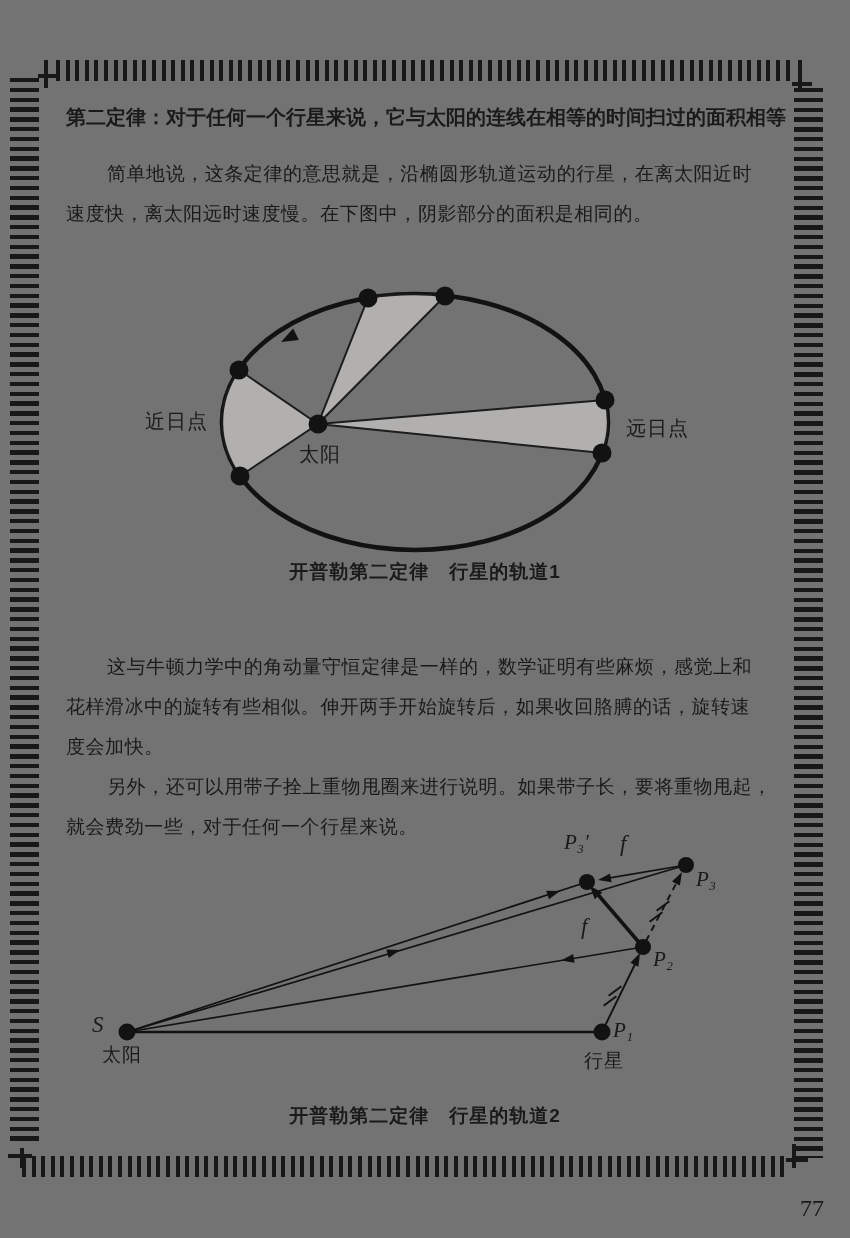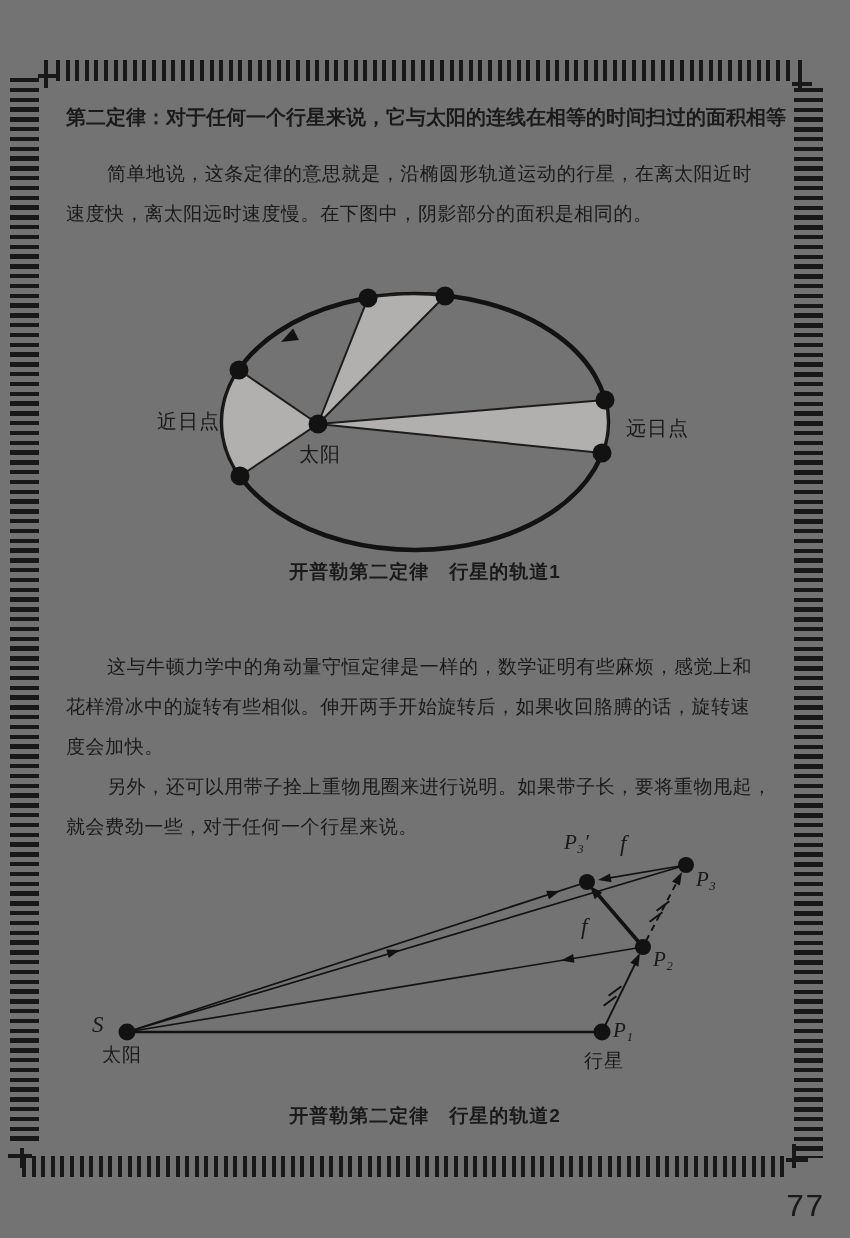--- a/index.html
+++ b/index.html
@@ -14,21 +14,21 @@
   .strip-h{height:21px;background:repeating-linear-gradient(to right,#181818 0 4px,transparent 4px 9.6px);}
   .strip-v{width:29px;background:repeating-linear-gradient(to bottom,#181818 0 4.4px,transparent 4.4px 9.8px);}
   
   #heading{left:66px;top:103px;width:734px;font-size:20px;font-weight:bold;line-height:28px;letter-spacing:0;}
   .para{left:66px;width:726px;font-size:19px;letter-spacing:0.55px;}
   .para .bodyline{height:40px;line-height:40px;white-space:nowrap;}
   .para .bodyline.first{text-indent:41px;}
   .caption{left:0;width:850px;text-align:center;font-weight:bold;font-size:19px;line-height:24px;letter-spacing:1px;}
   .fig-label{font-size:20px;line-height:24px;letter-spacing:1px;white-space:nowrap;}
   .math{font-family:"Liberation Serif","DejaVu Serif",serif;font-style:italic;font-size:21px;line-height:24px;letter-spacing:0;}
-  #page-number{right:26px;top:1192px;font-family:Liberation Mono, monospace;font-size:32px;line-height:32px;}
+  #page-number{right:26px;top:1192px;font-family:Liberation Serif, serif;font-size:24px;line-height:32px;}
   svg{display:block;}
 </style>
 </head>
 <body>
 
 <div id="page">
 
   <div class="abs strip-h" style="left:56px;top:60px;width:738px;"></div>
   <div class="abs strip-h" style="left:22px;top:1156px;width:768px;"></div>
   <div class="abs strip-v" style="left:10px;top:78px;height:1066px;"></div>
@@ -110,21 +110,21 @@
   <div class="abs para" style="top:647px;">
       <div class="bodyline first">这与牛顿力学中的角动量守恒定律是一样的，数学证明有些麻烦，感觉上和</div>
       <div class="bodyline">花样滑冰中的旋转有些相似。伸开两手开始旋转后，如果收回胳膊的话，旋转速</div>
       <div class="bodyline">度会加快。</div>
     </div>
   <div class="abs para" style="top:767px;">
       <div class="bodyline first">另外，还可以用带子拴上重物甩圈来进行说明。如果带子长，要将重物甩起，</div>
       <div class="bodyline">就会费劲一些，对于任何一个行星来说。</div>
     </div>
 
-  <div class="abs fig-label" style="left:145px;top:409px;margin-left:12px;">近日点</div>
+  <div class="abs fig-label" style="left:145px;top:409px;">近日点</div>
   <div class="abs fig-label" style="left:299px;top:442px;">太阳</div>
   <div class="abs fig-label" style="left:626px;top:416px;">远日点</div>
   <div class="abs caption" style="top:560px;">开普勒第二定律　行星的轨道1</div>
 
   <div class="abs math" style="left:92px;top:1013px;font-size:23px;">S</div>
   <div class="abs fig-label" style="left:102px;top:1043px;font-size:19px;">太阳</div>
   <div class="abs math" style="left:613px;top:1018px;">P₁</div>
   <div class="abs fig-label" style="left:584px;top:1049px;font-size:19px;">行星</div>
   <div class="abs math" style="left:653px;top:947px;">P₂</div>
   <div class="abs math" style="left:696px;top:867px;">P₃</div>

